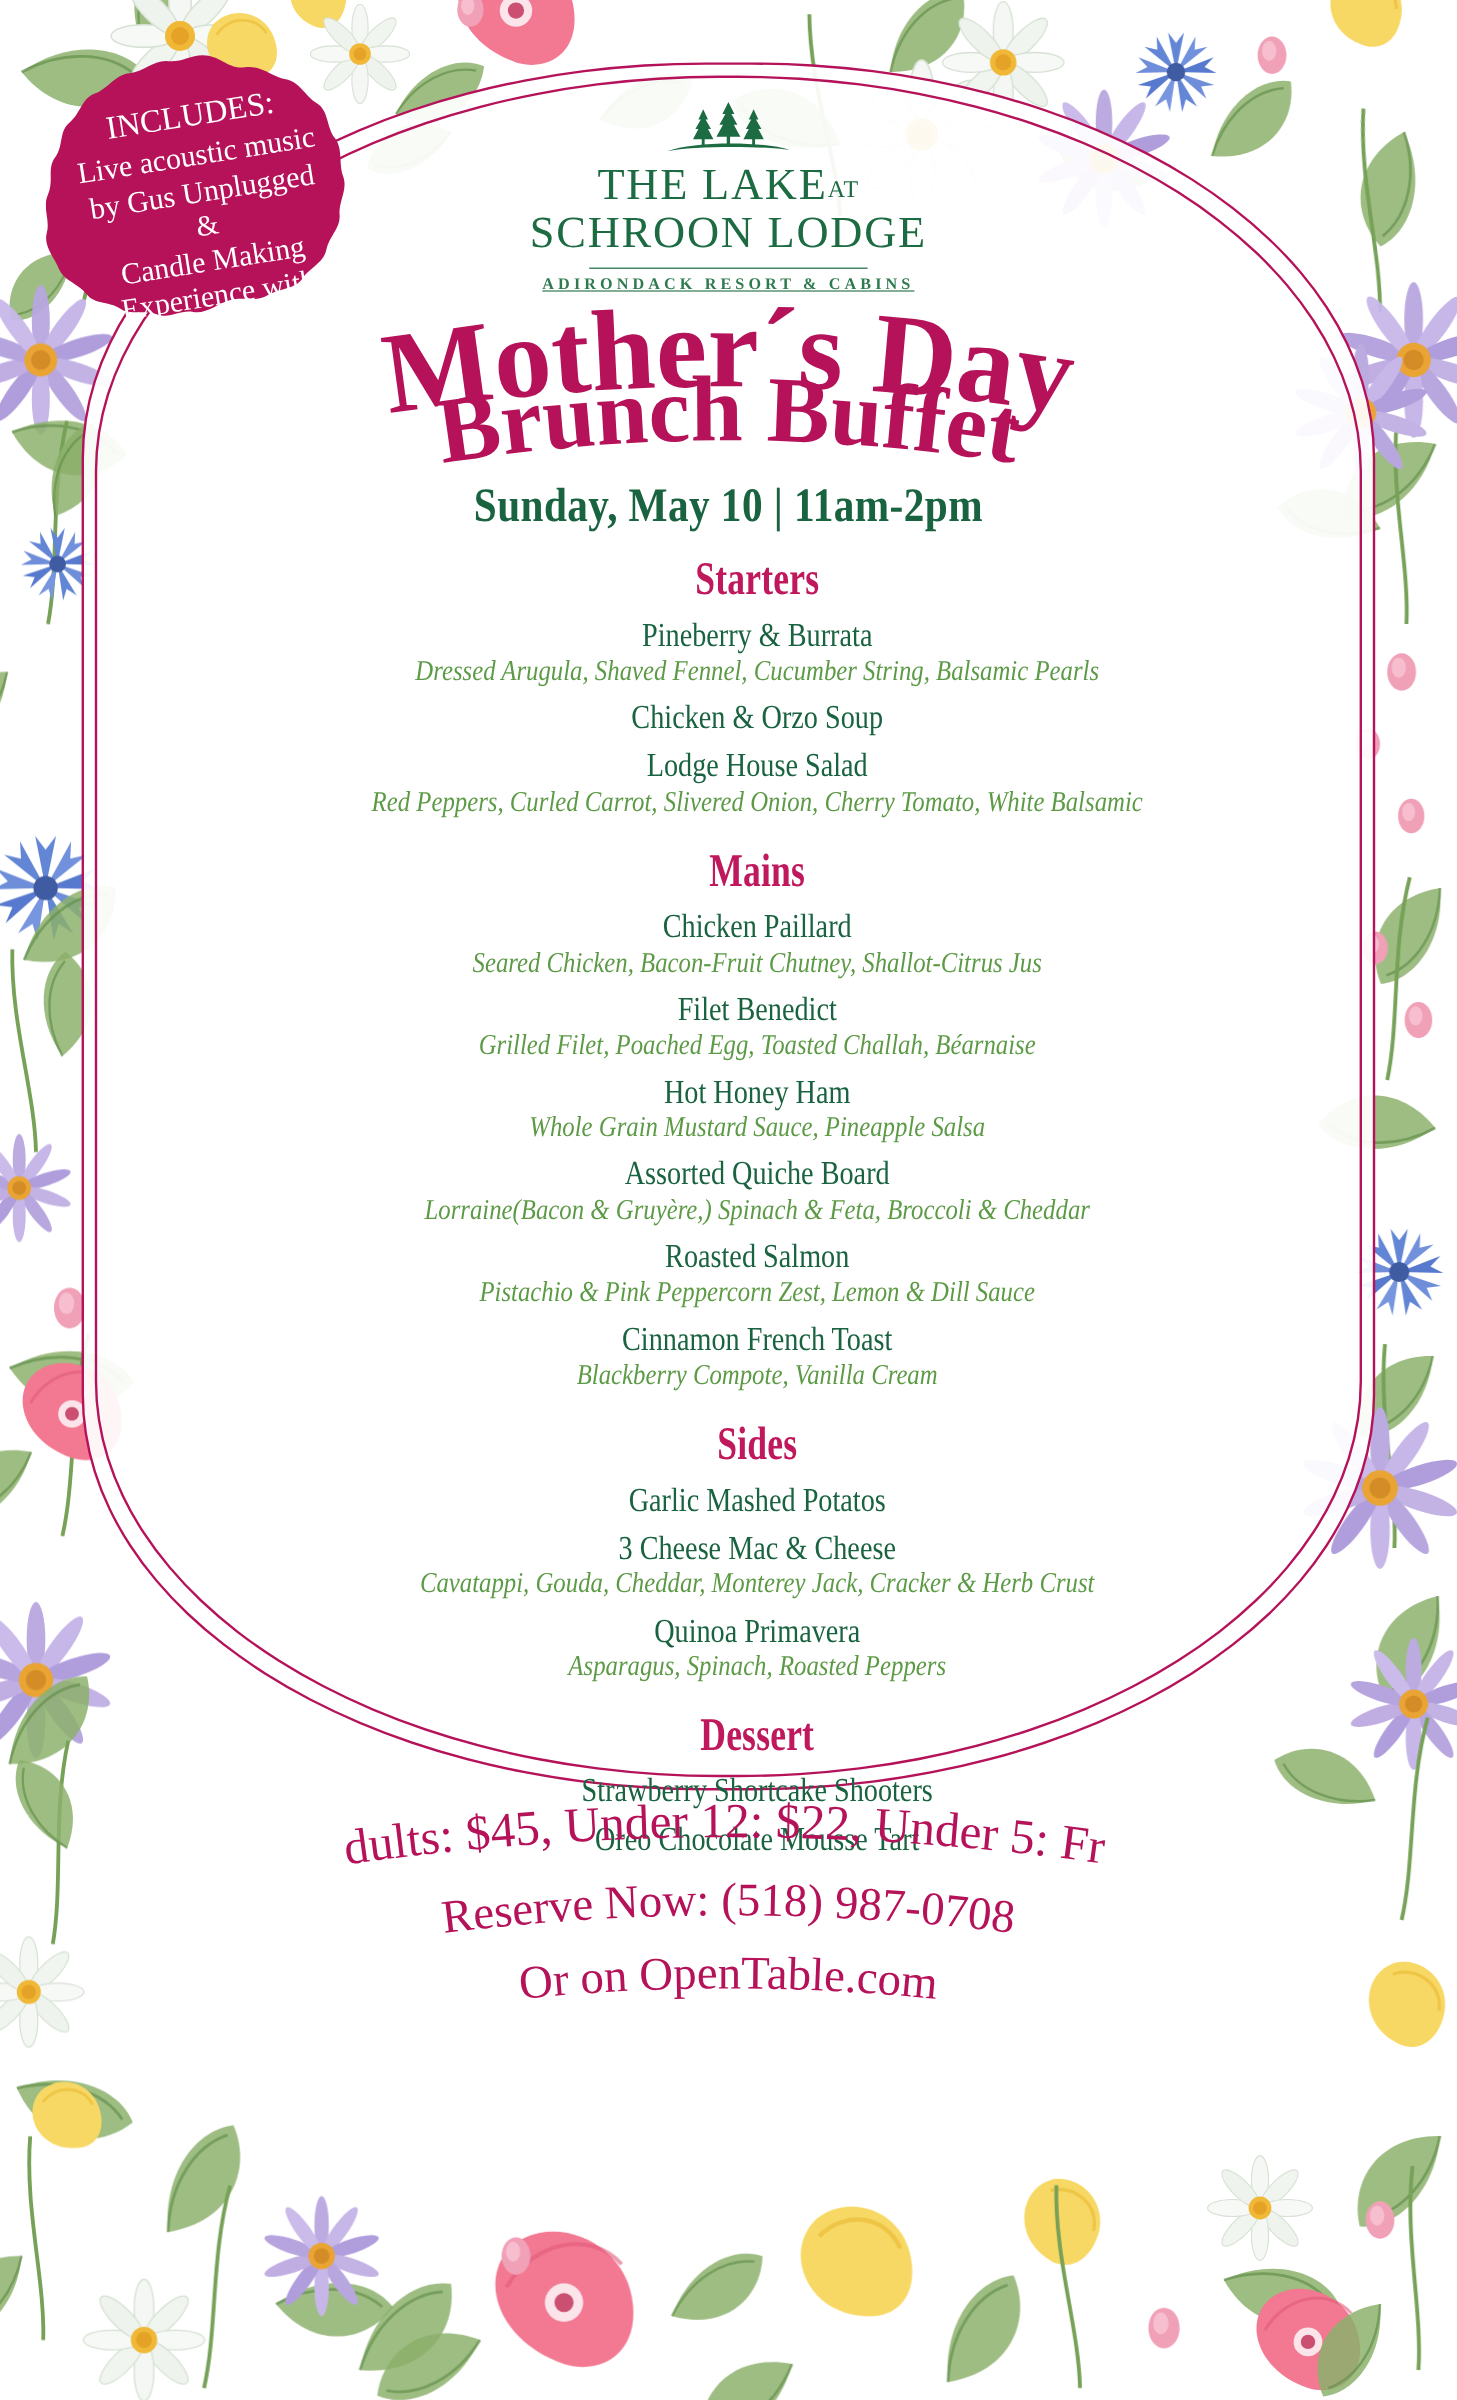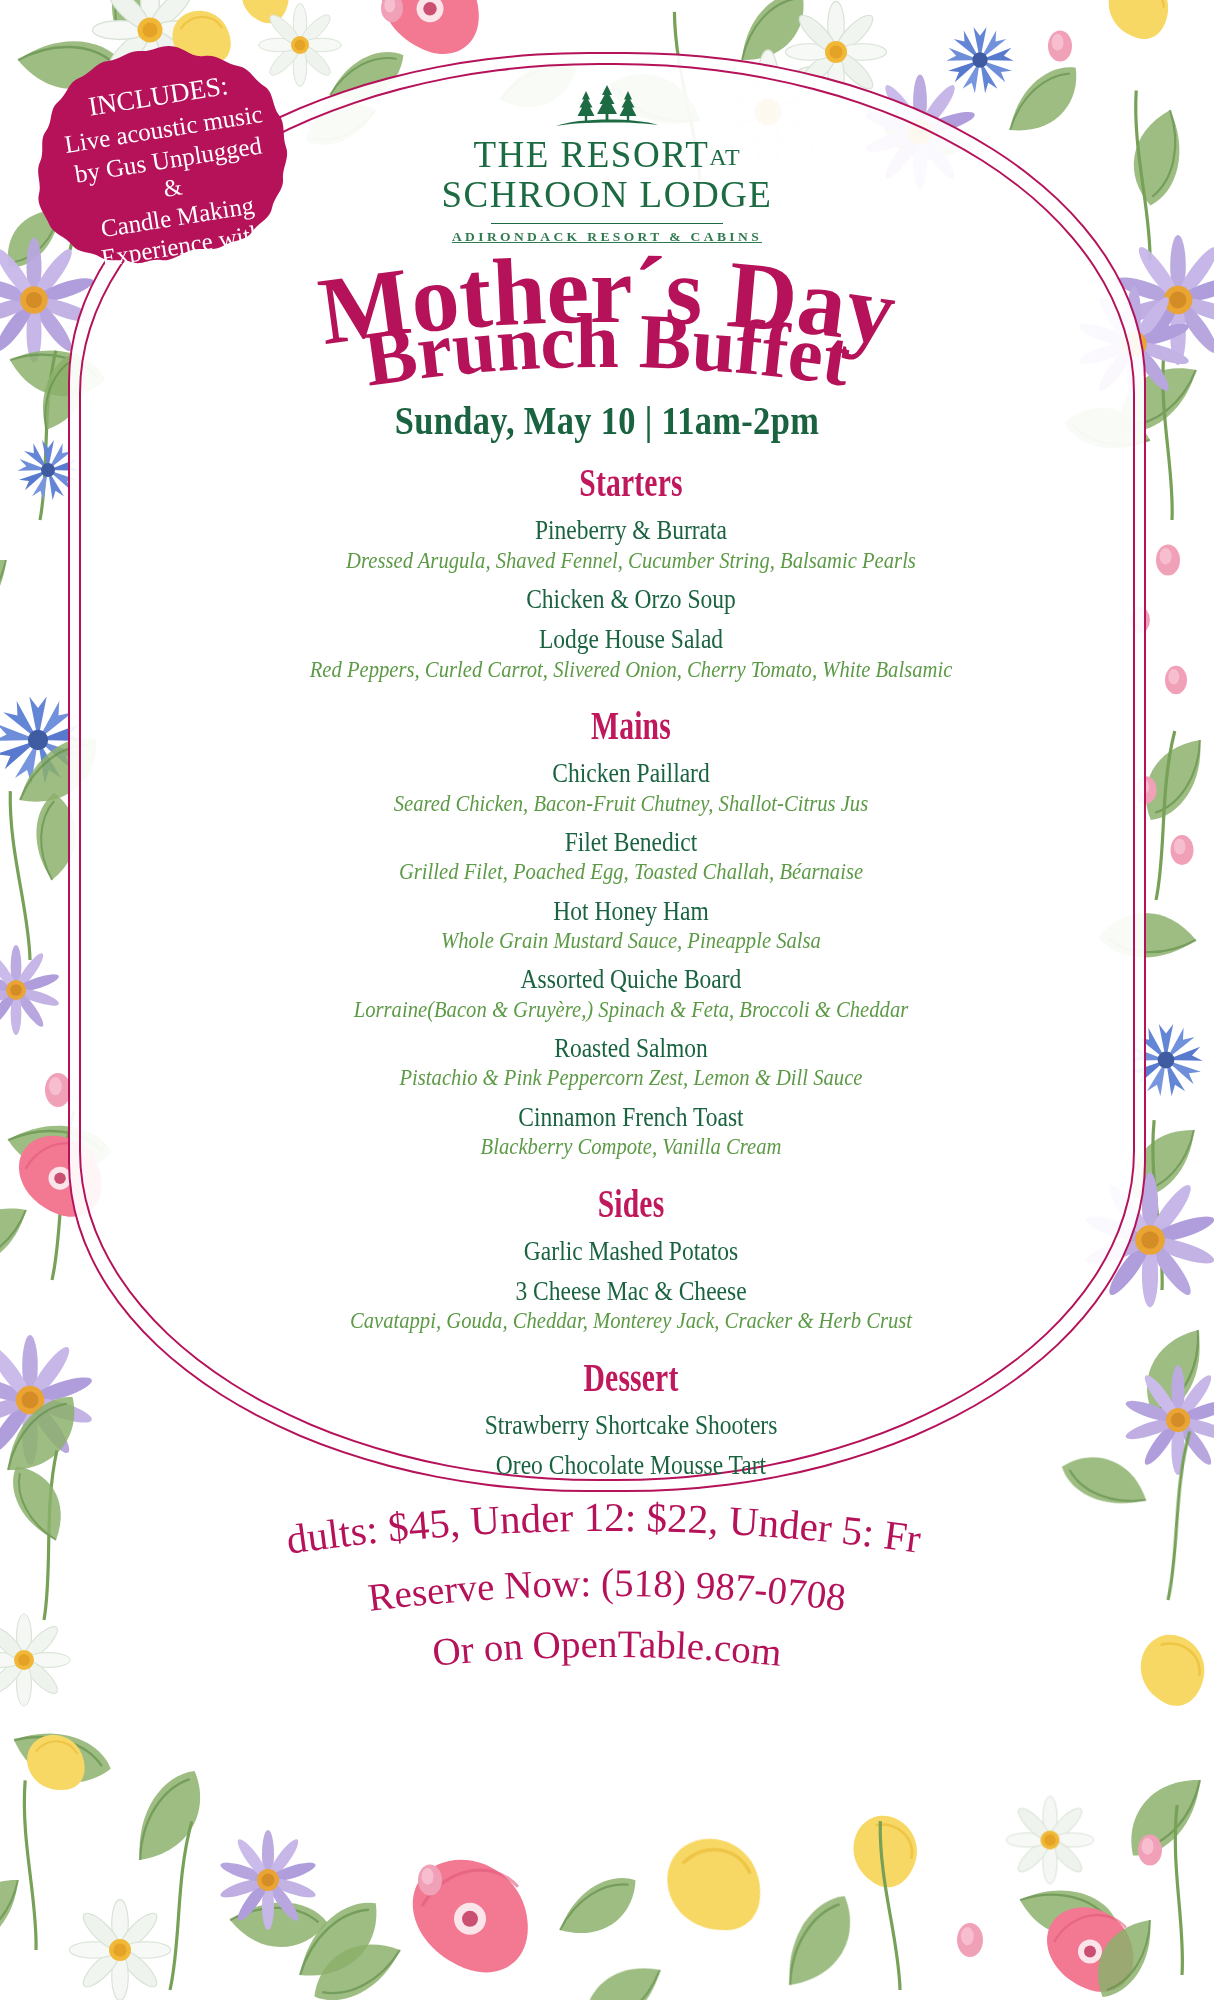--- a/index.html
+++ b/index.html
@@ -61,21 +61,21 @@
   .logo-block { padding-top: 84px; }
   .trees { display: block; margin: 0 auto 4px; }
   .logo-line1 {
     color: #1d6b42;
     font-size: 37px;
     letter-spacing: 1.5px;
     line-height: 1.04;
     white-space: nowrap;
   }
   .logo-line1 .at {
-    font-size: 24px;
+    font-size: 20px;
     letter-spacing: 1px;
     vertical-align: 2px;
     text-align: right;
   }
   .logo-line2 {
     color: #1d6b42;
     font-size: 37px;
     letter-spacing: 1.5px;
     line-height: 1.12;
   }
@@ -410,21 +410,21 @@
       <g fill="#1d6b42">
         <path d="M55 1 L50 11 L52.5 11 L47.5 20 L50.5 20 L45 30 L65 30 L59.5 20 L62.5 20 L57.5 11 L60 11 Z"></path>
         <rect x="53.6" y="29" width="2.8" height="8"></rect>
         <path d="M34 7 L30 15.5 L32 15.5 L27.5 23.5 L30 23.5 L25.5 32 L42.5 32 L38 23.5 L40.5 23.5 L36 15.5 L38 15.5 Z"></path>
         <rect x="32.8" y="31" width="2.4" height="7"></rect>
         <path d="M76 7 L72 15.5 L74 15.5 L69.5 23.5 L72 23.5 L67.5 32 L84.5 32 L80 23.5 L82.5 23.5 L78 15.5 L80 15.5 Z"></path>
         <rect x="74.8" y="31" width="2.4" height="7"></rect>
         <path d="M4 42 C26 33.5 84 33.5 106 41 C84 37.5 26 37.5 4 42 Z"></path>
       </g>
     </svg>
-    <div class="logo-line1"><span>THE RESORT</span><span class="at">AT</span></div>
+    <div class="logo-line1"><span>THE LAKE</span><span class="at">AT</span></div>
     <div class="logo-line2">SCHROON LODGE</div>
     <div class="logo-rule"></div>
     <div class="logo-tag">ADIRONDACK RESORT &amp; CABINS</div>
   </div>
 
   <div class="title-wrap">
     <svg width="950" height="160" viewBox="0 0 950 160" xmlns="http://www.w3.org/2000/svg">
       <defs>
         <path id="arc1" d="M 60 118 Q 475 20 890 118" fill="none"></path>
         <path id="arc2" d="M 120 156 Q 475 72 830 156" fill="none"></path>
@@ -490,20 +490,24 @@
     </div>
 
     <div class="section">
       <div class="section-title">Sides</div>
       <div class="item">
         <div class="item-name">Garlic Mashed Potatos</div>
       </div>
       <div class="item">
         <div class="item-name">3 Cheese Mac &amp; Cheese</div>
         <div class="item-desc">Cavatappi, Gouda, Cheddar, Monterey Jack, Cracker &amp; Herb Crust</div>
+      </div>
+      <div class="item">
+        <div class="item-name">Quinoa Primavera</div>
+        <div class="item-desc">Asparagus, Spinach, Roasted Peppers</div>
       </div>
     </div>
 
     <div class="section">
       <div class="section-title">Dessert</div>
       <div class="item">
         <div class="item-name">Strawberry Shortcake Shooters</div>
       </div>
       <div class="item">
         <div class="item-name">Oreo Chocolate Mousse Tart</div>

